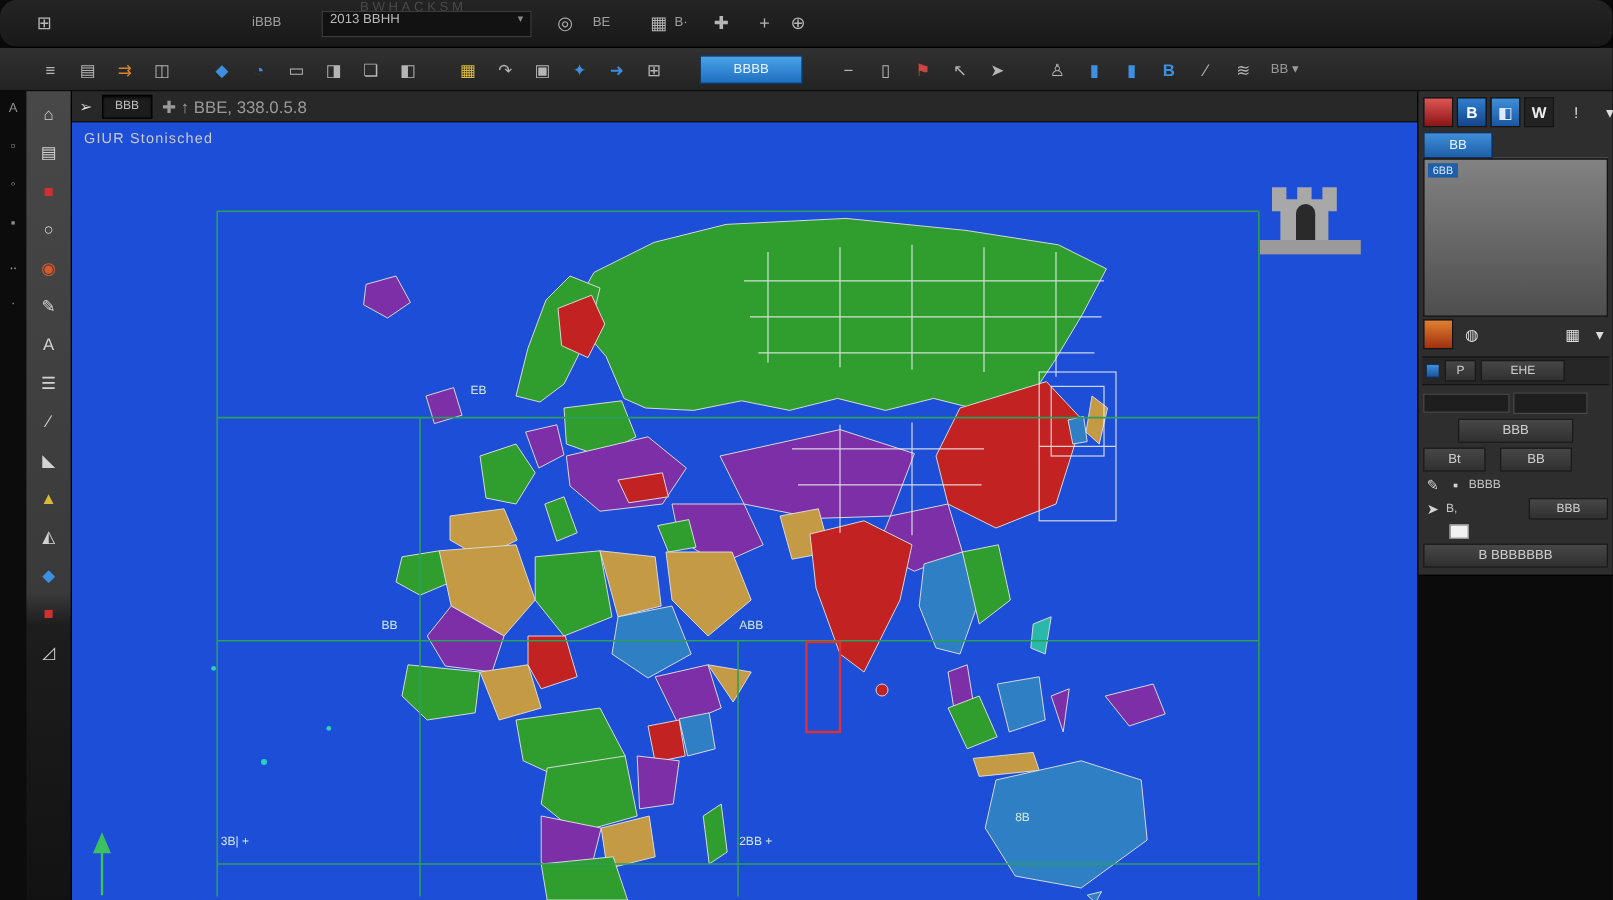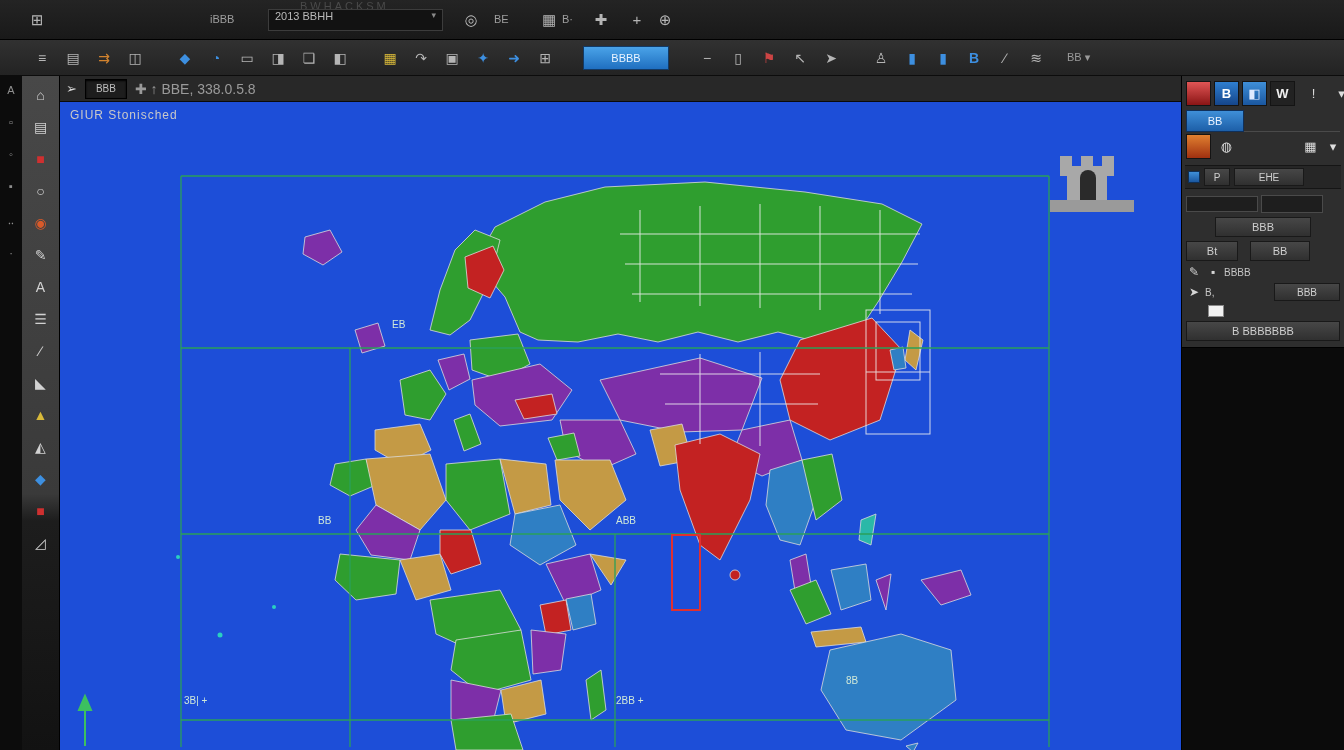--- a/index.html
+++ b/index.html
@@ -2,21 +2,21 @@
 <html><head>
 <meta charset="utf-8">
 <style>
   * { box-sizing: border-box; margin: 0; padding: 0; }
   html,body { width:1344px; height:750px; background:#000; overflow:hidden;
               font-family:"Liberation Sans", sans-serif; }
   .app { position:relative; width:1344px; height:750px; background:#0a0a0a; }
 
   
   .menubar { position:absolute; left:0; top:0; width:1344px; height:40px;
-             background:linear-gradient(#242424,#191919); border-bottom:1px solid #000; }
+             background:linear-gradient(#242424,#191919); border-bottom:1px solid #000;border-radius:14px; }
   .mb-ghost { position:absolute; left:300px; top:0; color:#4a4a4a; font-size:11px; letter-spacing:3px; }
   .mb-item { position:absolute; top:13px; color:#9f9f9f; font-size:11px; }
   .mb-icon { position:absolute; top:9px; width:22px; height:22px; color:#b5b5b5;
              font-size:15px; text-align:center; line-height:22px; }
   .combo { position:absolute; left:268px; top:9px; width:175px; height:22px;
            background:#121212; border:1px solid #3c3c3c; color:#b9b9b9; font-size:11px;
            display:flex; align-items:flex-start; justify-content:space-between; padding:0 6px; }
   .combo .caret { color:#8a8a8a; font-size:9px; }
 
   
@@ -25,21 +25,21 @@
               display:flex; align-items:center; padding-left:30px; gap:7px; }
   .tbi { width:24px; height:24px; display:flex; align-items:center; justify-content:center;
          color:#b5b5b5; font-size:14px; border-radius:2px; }
   .tbi.blue { color:#3d8fe0; } .tbi.orange { color:#d2832e; }
   .tbi.yellow { color:#d8b93a; } .tbi.red { color:#cc4444; }
   .tbi.bold { font-weight:bold; }
   .sp { width:12px; flex:0 0 auto; }
   .tool-active { width:86px; height:24px; flex:0 0 auto;
                  background:linear-gradient(#4aa3e8,#1f6fc0); border:1px solid #123a66;
                  color:#eaf4ff; font-size:11px; display:flex; align-items:center; justify-content:center; }
-  .tb2-tail { color:#9a9a9a; font-size:11px; margin-left:12px; }
+  .tb2-tail { color:#9a9a9a; font-size:11px; margin-left:4px; }
 
   
   .toolbar3 { position:absolute; left:60px; top:76px; width:1121px; height:26px;
               background:#282828; border-bottom:1px solid #0a0a0a;
               display:flex; align-items:center; gap:8px; padding-left:6px; }
   .t3-pointer { color:#d8d8d8; font-size:13px; }
   .t3-tab { height:20px; padding:0 10px; background:#1d1d1d; border:1px solid #000;
             box-shadow:inset 0 1px 2px #000; color:#bdbdbd; font-size:10px;
             display:flex; align-items:center; }
   .t3-coords { color:#9a9a9a; font-size:14px; }
@@ -315,20 +315,23 @@
       <div style="flex:1"></div>
       <div class="sq flat">!</div>
       <div class="sq flat">▾</div>
     </div>
 
     <div class="rp-tabrow">
       <div class="rp-tab">BB</div>
       <div class="rp-tabfill"></div>
     </div>
 
+    <div class="rp-preview">
+      <span class="rp-chip">6BB</span>
+    </div>
 
     <div class="rp-row">
       <div class="sq orange"></div>
       <div class="sq flat">◍</div>
       <div style="flex:1"></div>
       <div class="sq flat">▦</div>
       <div class="sq flat" style="width:14px">▾</div>
     </div>
 
     <div class="rp-strip">

